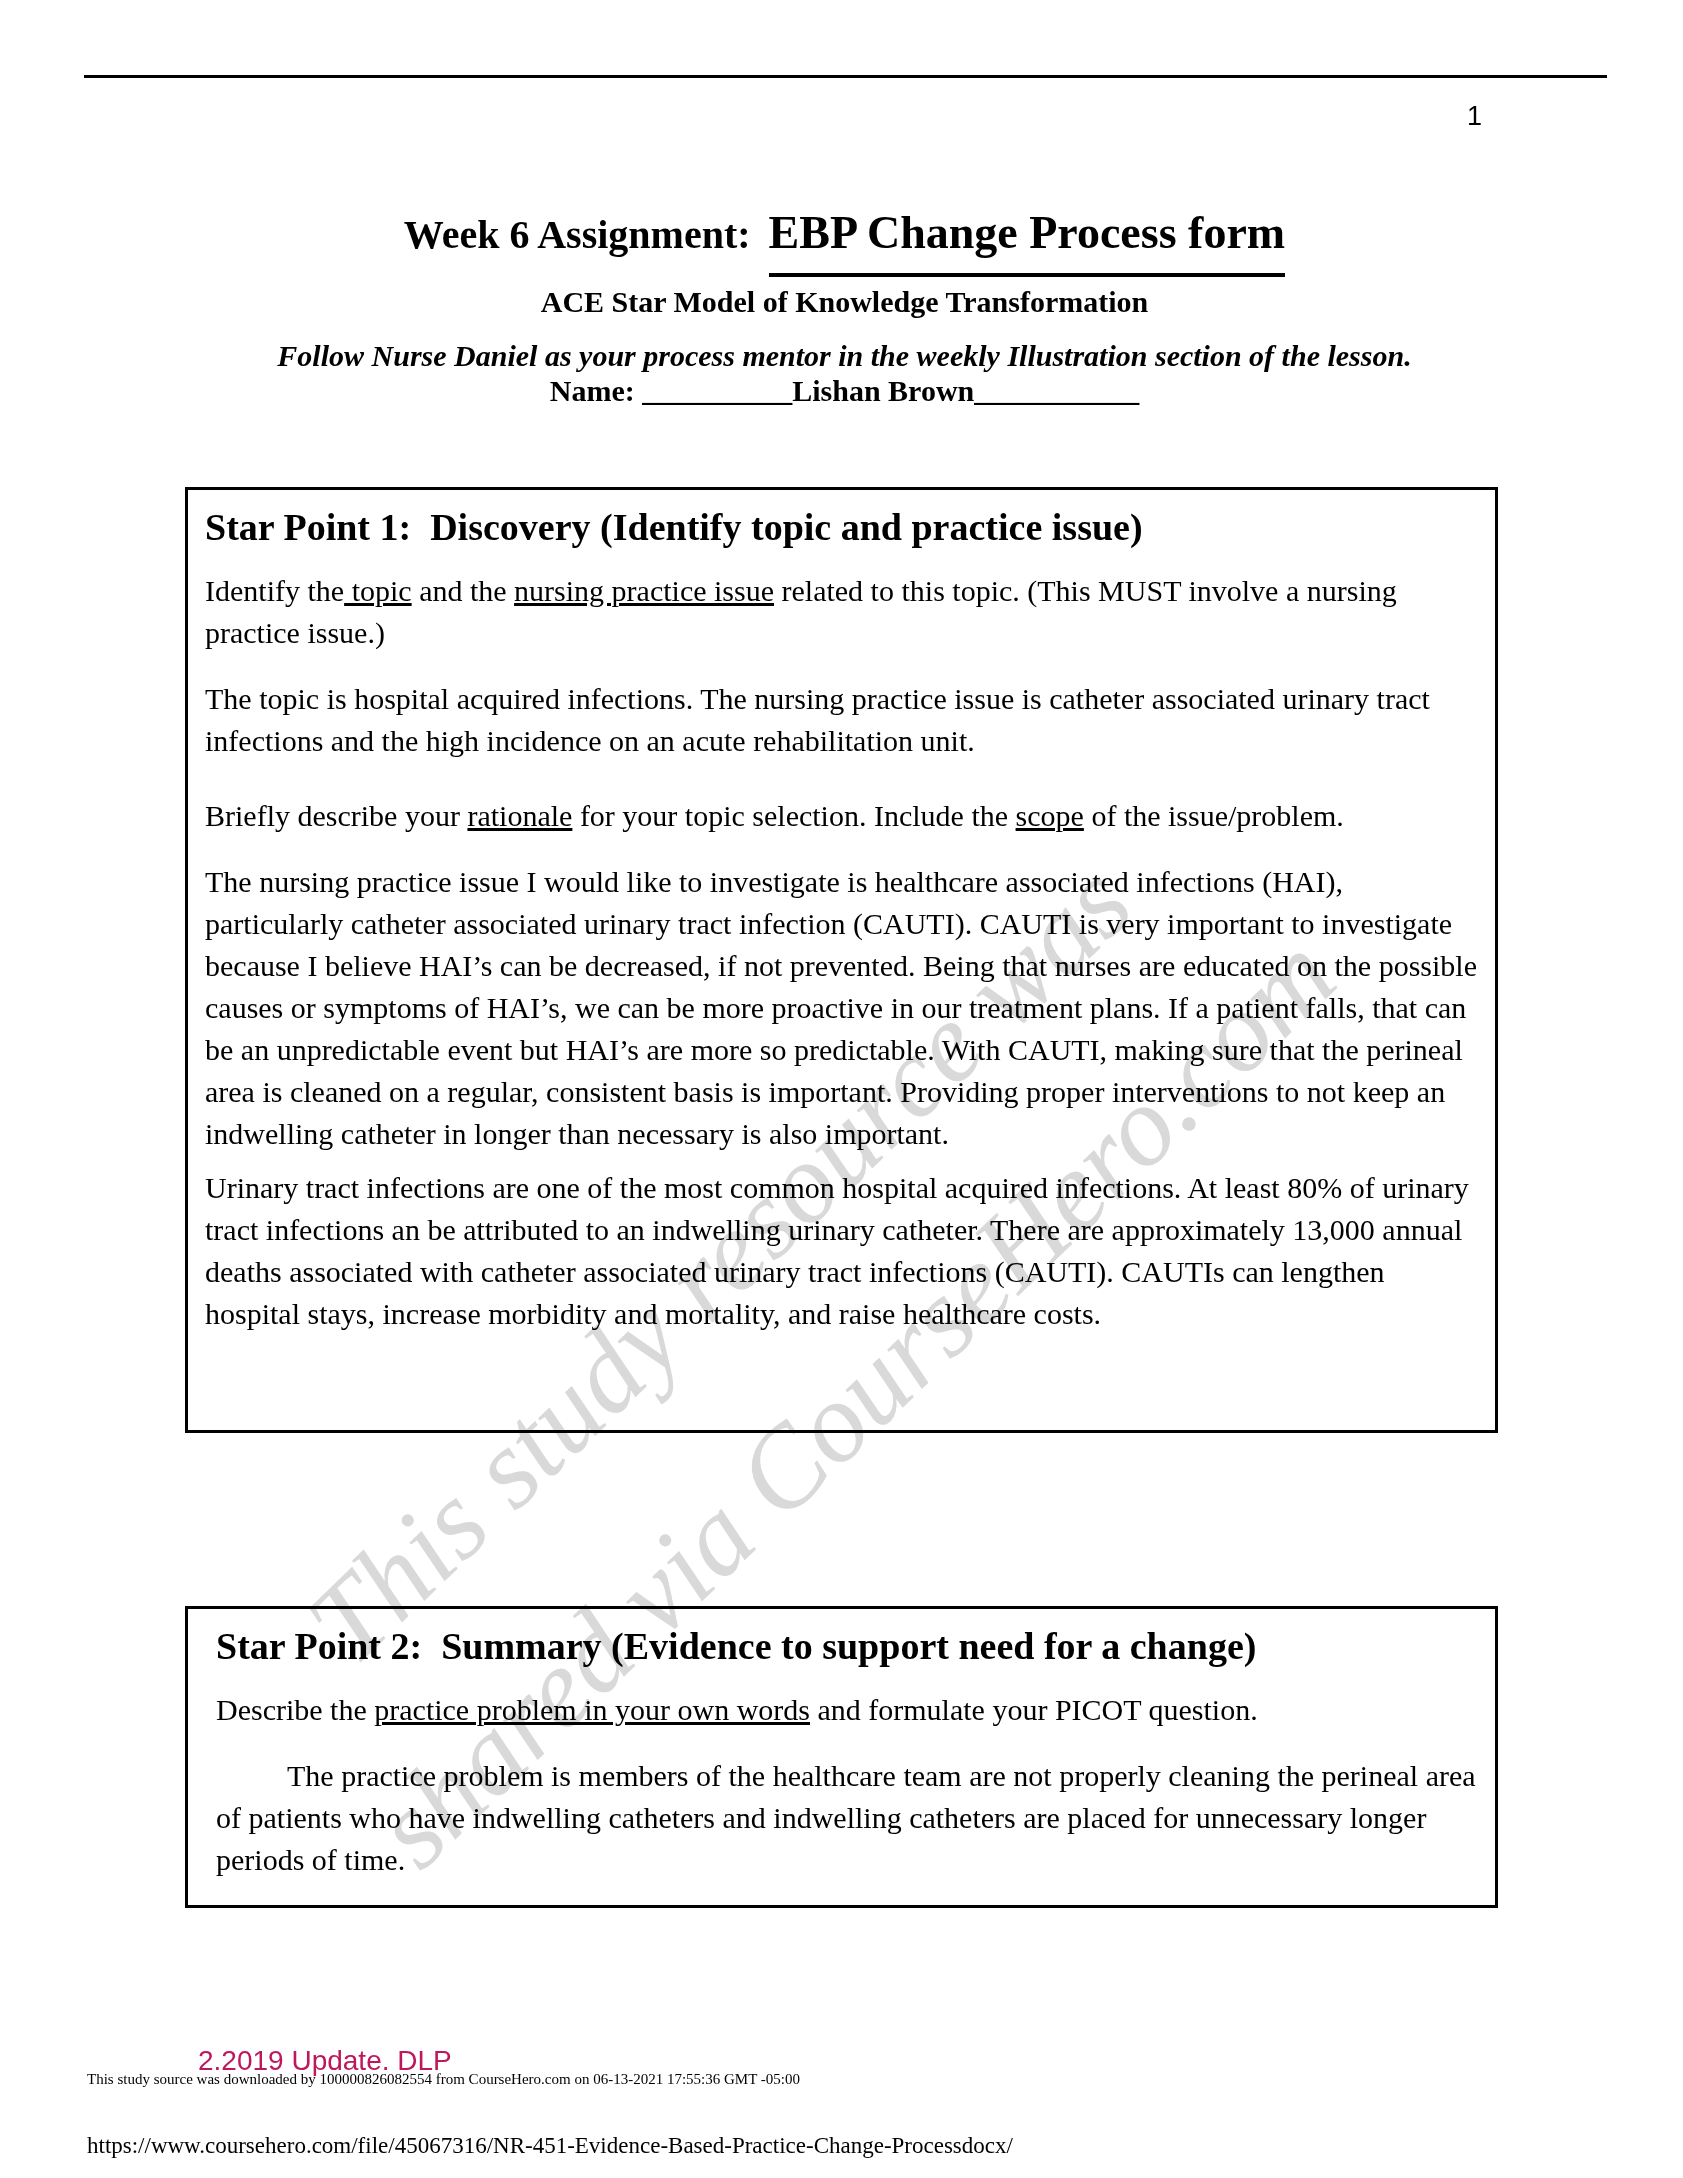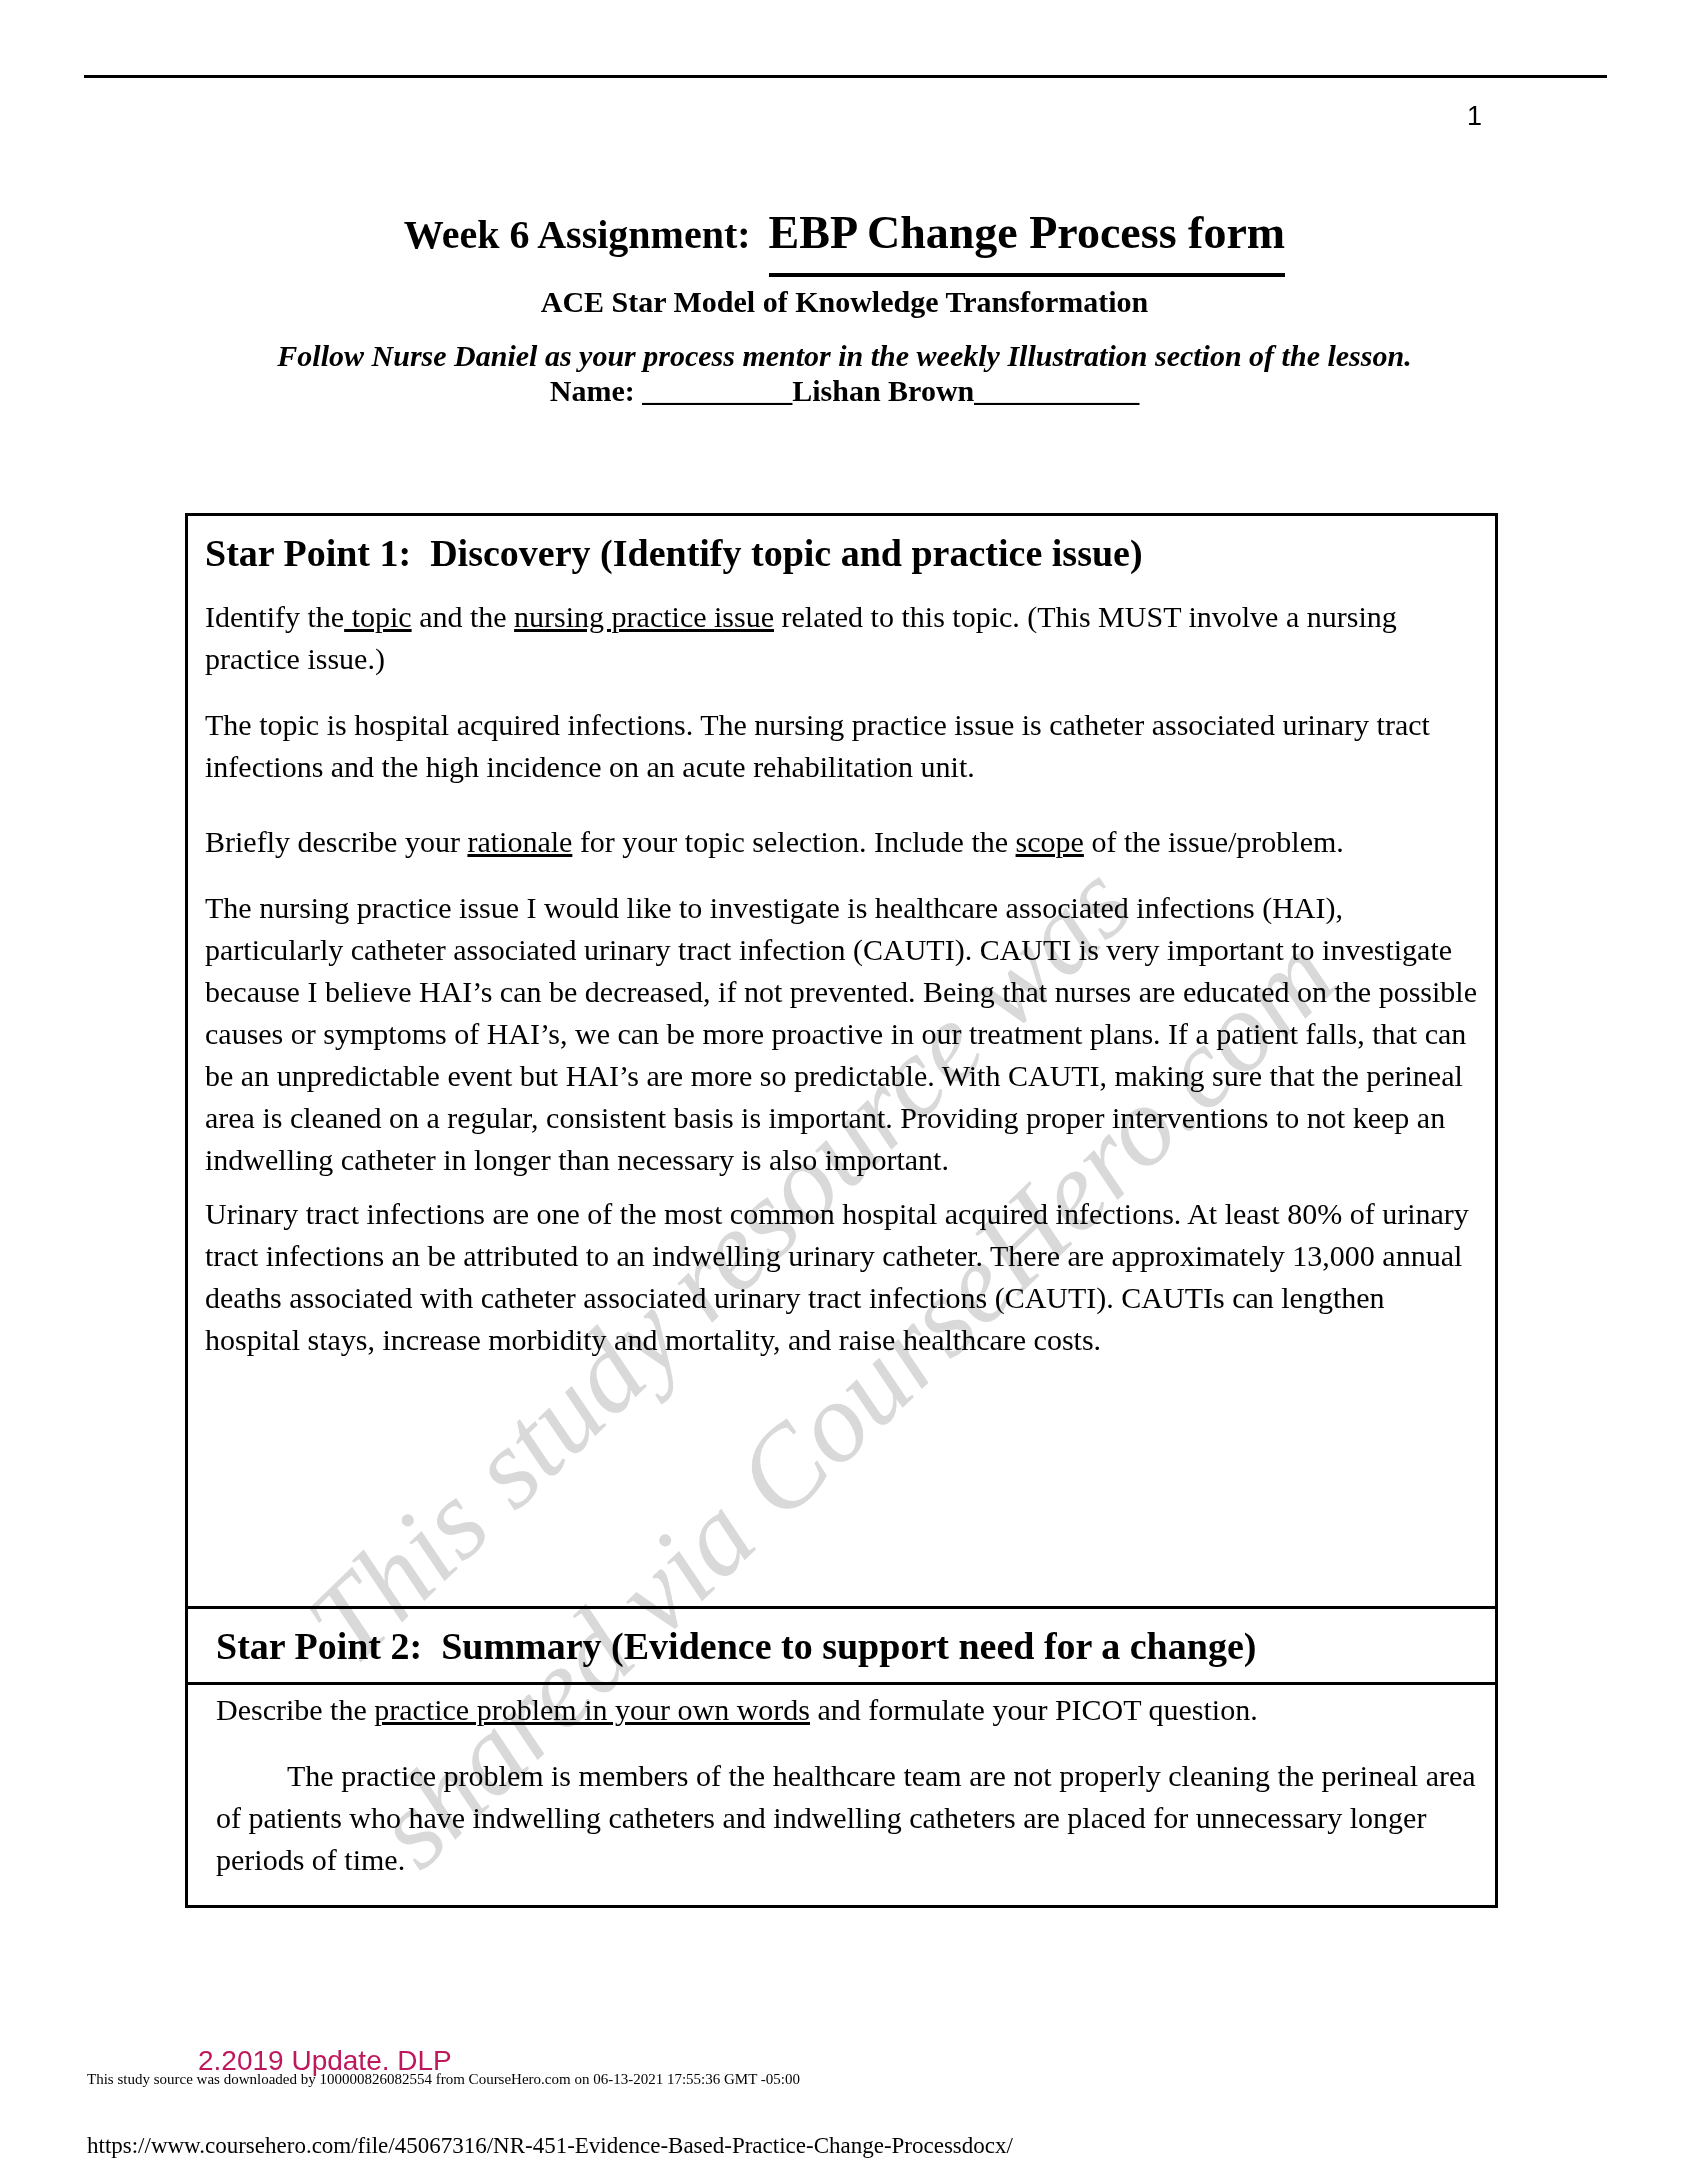--- a/index.html
+++ b/index.html
@@ -27,21 +27,21 @@
   .title-prefix{font-weight:bold;font-size:40px;}
   .title-main{font-weight:bold;font-size:46px;margin-left:18px;border-bottom:4px solid #000;padding-bottom:15px;}
   .subtitle{top:285px;font-weight:bold;font-size:30px;}
   .mentor{top:339px;font-weight:bold;font-style:italic;font-size:30px;}
   .name-line{top:374px;font-weight:bold;font-size:30px;white-space:pre;}
   
   .abox{
     position:absolute;left:185px;width:1313px;border:3px solid #000;
     background:transparent;padding:0 17px;box-sizing:border-box;overflow:hidden;
   }
-  .box1{top:513px;height:1172px;}
+  .box1{top:487px;height:946px;}
   .box2{top:1606px;height:302px;padding-left:28px;}
   .box-h{font-weight:bold;font-size:38px;line-height:46px;margin:14px 0 0 0;white-space:pre-wrap;}
   .prompt{font-weight:normal;font-size:30px;line-height:42px;margin:20px 0 0 0;}
   .prompt .u{text-decoration:underline;}
   .oneline{white-space:nowrap;}
   .para{font-size:30px;line-height:42px;margin:24px 0 0 0;}
   .gap-before{margin-top:33px;}
   .tight{margin-top:12px;}
   .indent{text-indent:71px;}
   

